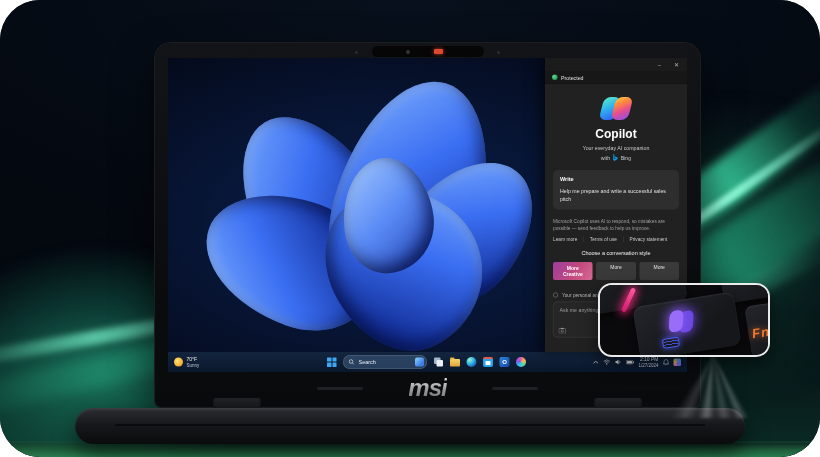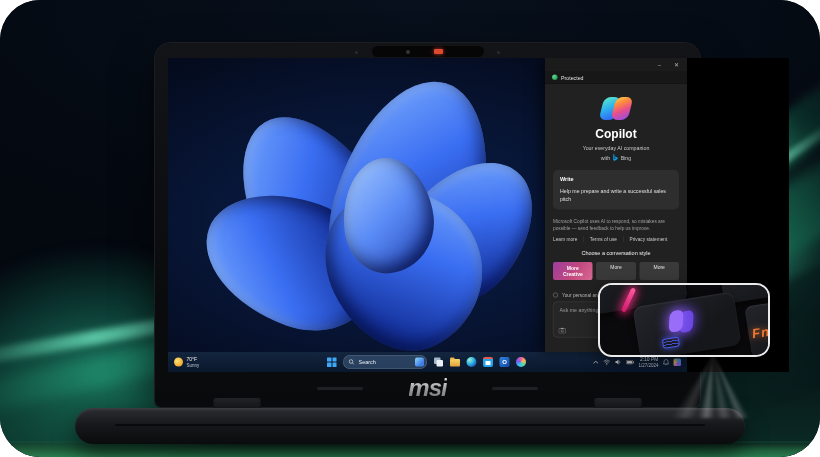--- a/index.html
+++ b/index.html
@@ -42,21 +42,21 @@
     box-shadow: 0 0 0 1px #1d1e22, 0 18px 40px rgba(0,0,0,.55); z-index: 5; }
   .camera-bar { position: absolute; left: 50%; transform: translateX(-50%); top: 3px;
     width: 112px; height: 11px; background: #060607; border-radius: 6px; }
   .camera-lens { position: absolute; left: 34px; top: 4px; width: 4px; height: 4px;
     border-radius: 50%; background: #34353a; }
   .camera-indicator { position: absolute; left: 62px; top: 3px; width: 9px; height: 5px;
     border-radius: 1px; background: #e0472f; box-shadow: 0 0 4px rgba(224,71,47,.8); }
   .mic-dot { position: absolute; top: 8px; width: 3px; height: 3px; border-radius: 50%; background: #2a2b30; }
   .mic-dot.l { left: 200px; } .mic-dot.r { right: 200px; }
 
-  .screen { position: absolute; left: 13px; top: 15px; width: 621px; height: 314px;
+  .screen { position: absolute; left: 13px; top: 15px; width: 519px; height: 314px;
     background: #000; overflow: hidden; }
   .screen2x { position: absolute; left: 0; top: 0; width: 1038px; height: 628px;
     transform: scale(0.5); transform-origin: 0 0; }
 
   .msi-logo { position: absolute; bottom: 5px; left: 50%; transform: translateX(-50%);
     font-style: italic; font-weight: bold; font-size: 24px; letter-spacing: -1px;
     background: linear-gradient(180deg, #fbfbfb, #9c9c9c 55%, #6d6d6d);
     -webkit-background-clip: text; background-clip: text; color: transparent; }
   .bezel-slit { position: absolute; bottom: 17px; width: 46px; height: 3px;
     border-radius: 2px; background: #1f2024; }

